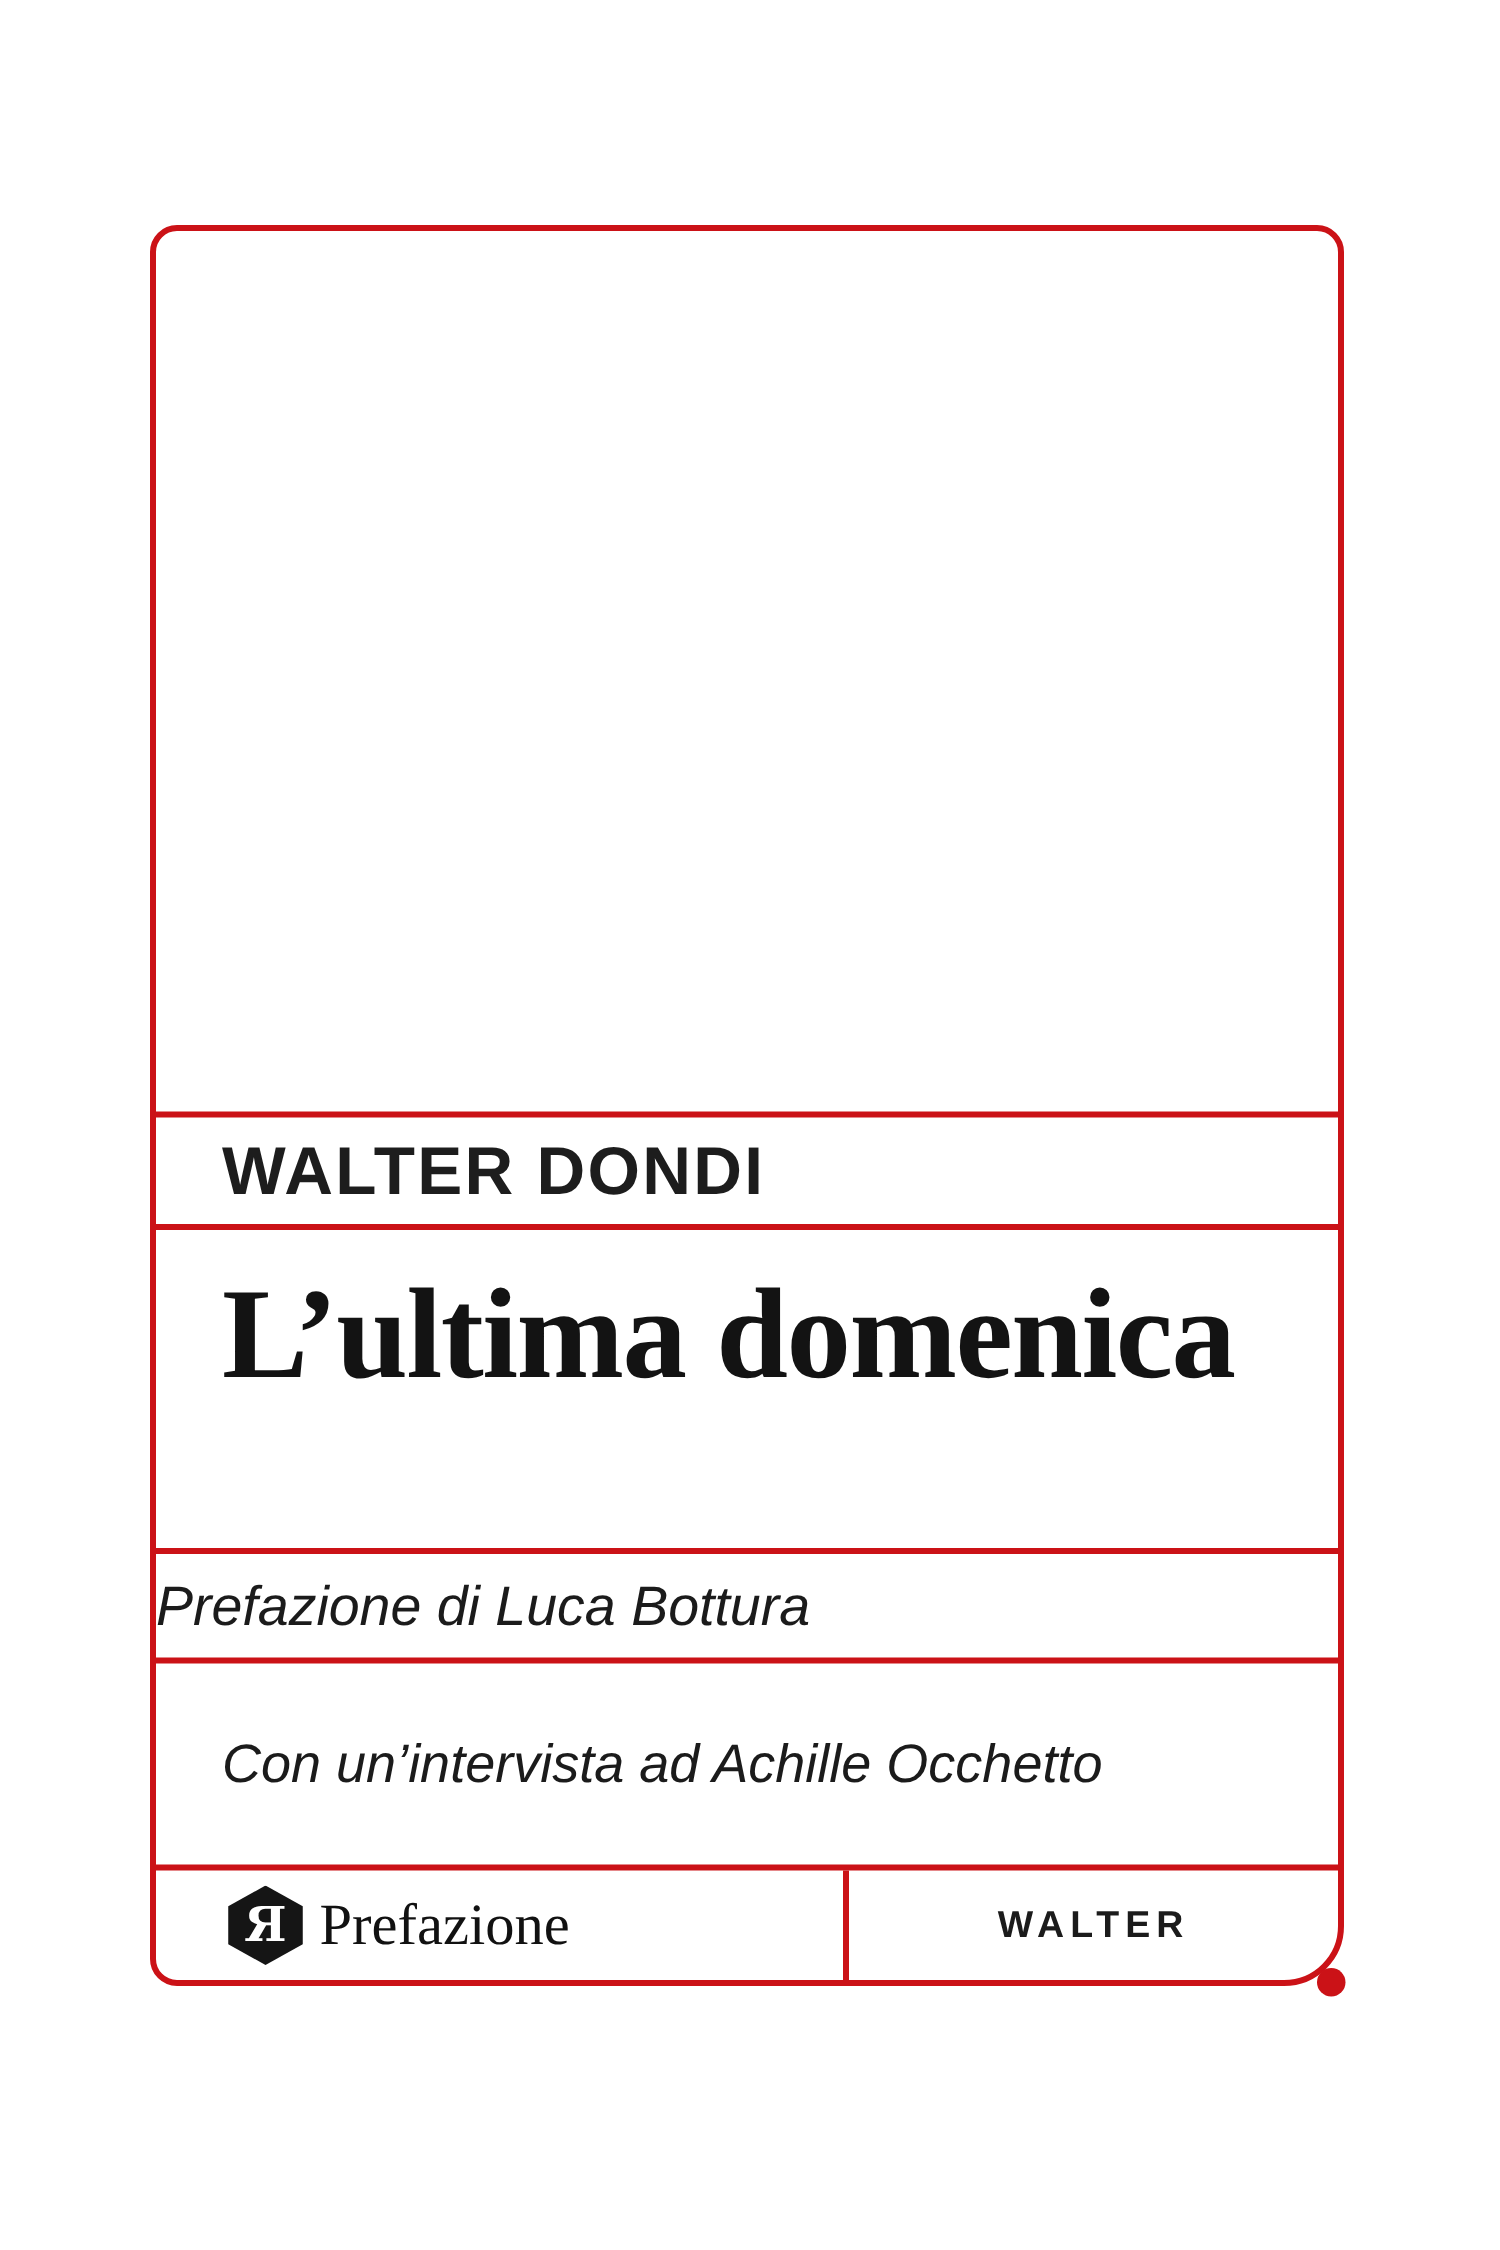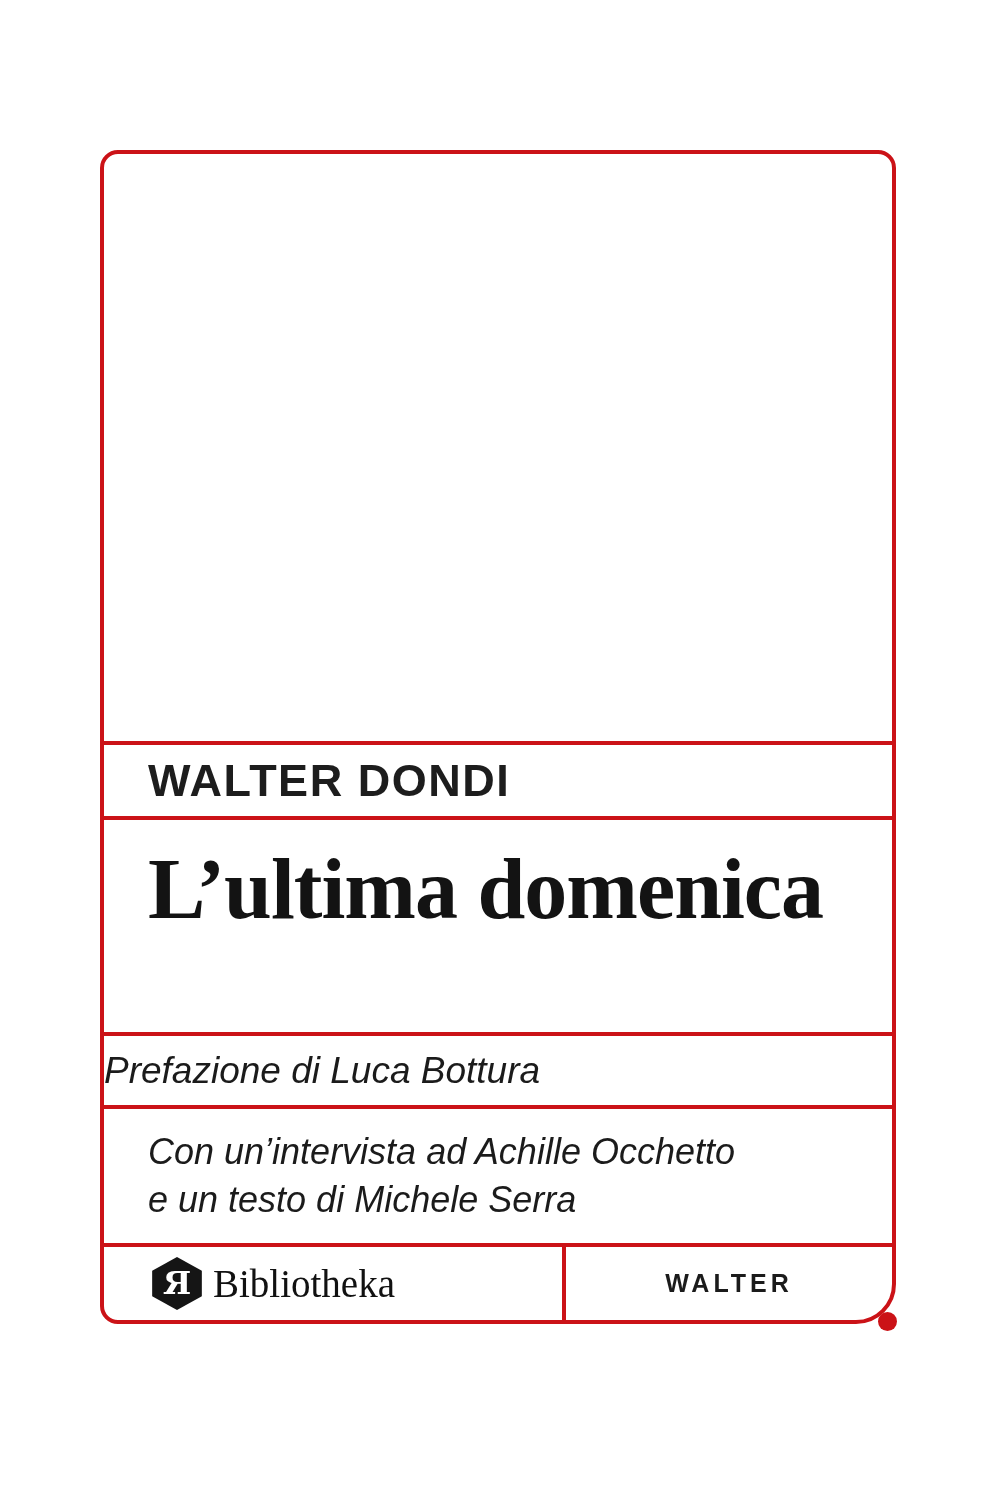--- a/index.html
+++ b/index.html
@@ -148,29 +148,28 @@
       <div>L’ultima domenica</div>
     </div>
   </div>
 
   <div class="band band-preface">
     <span class="preface-text">Prefazione di Luca Bottura</span>
   </div>
 
   <div class="band band-subtitle">
     <span class="subtitle-line">Con un’intervista ad Achille Occhetto</span>
-    <span class="subtitle-line">e un testo di Michele Serra</span>
   </div>
 
   <div class="band band-bottom">
     <div class="cell-publisher">
       <span class="logo-hex">
         <span class="logo-glyph">Я</span>
       </span>
-      <span class="publisher-name">Bibliotheka</span>
+      <span class="publisher-name">Prefazione</span>
     </div>
     <div class="cell-category">
       <span class="category-label">WALTER</span>
     </div>
   </div>
 
 </div>
 
 <div class="corner-dot"></div>
 

